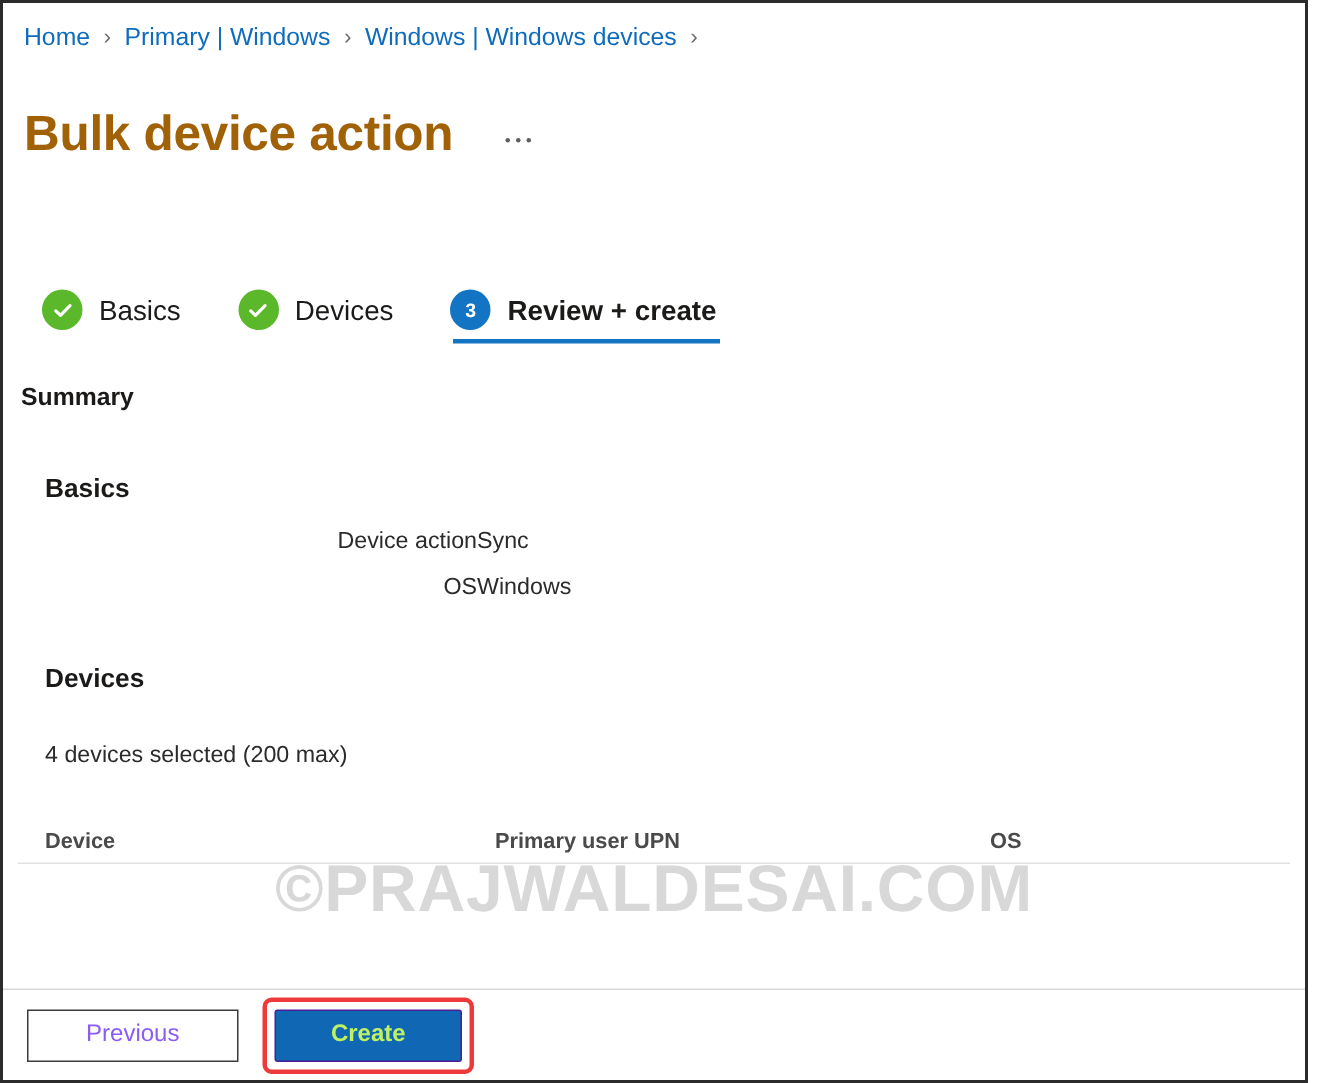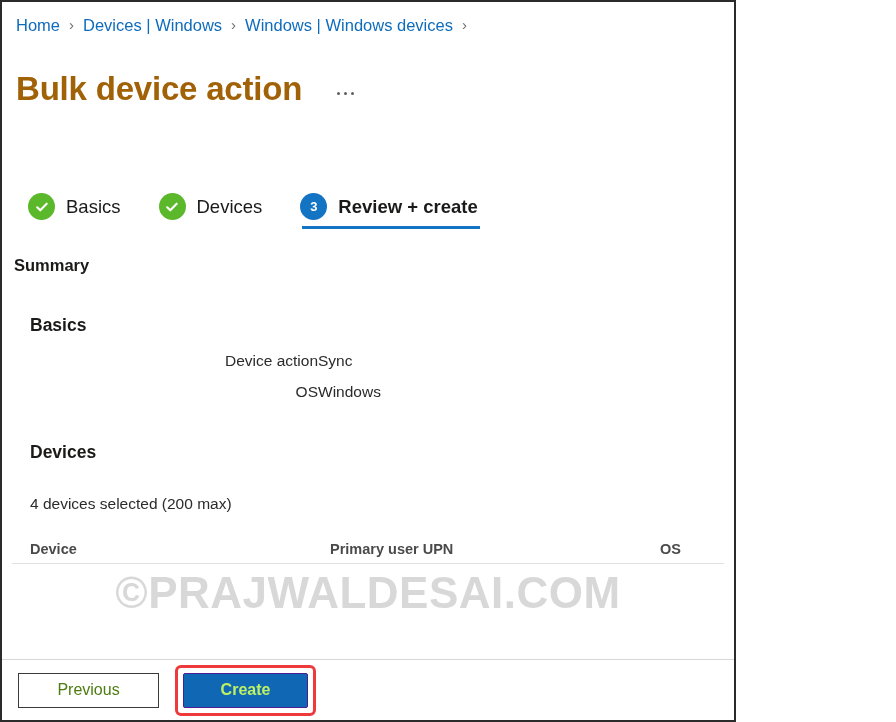--- a/index.html
+++ b/index.html
@@ -6,21 +6,21 @@
     margin: 0;
     padding: 0;
     background: #ffffff;
   }
   body {
     font-family: "Liberation Sans", sans-serif;
     -webkit-font-smoothing: antialiased;
   }
   .screen {
     position: relative;
-    width: 736px;
+    width: 872px;
     height: 722px;
     box-sizing: border-box;
     border: 2px solid #2b2b2b;
     background: #ffffff;
     overflow: hidden;
   }
   .content {
     position: absolute;
     left: 0;
     top: 0;
@@ -157,21 +157,21 @@
   .kv-val { color: #2b2b2b; }
 
   .devices-note {
     margin: 32px 0 0 28px;
     font-size: 15.5px;
     color: #2b2b2b;
   }
 
   
   .device-table {
-    margin-top: 28px;
+    margin-top: 40px;
     padding-left: 10px;
     padding-right: 10px;
   }
   .dt-head {
     display: flex;
     font-size: 14.5px;
     font-weight: 600;
     color: #4a4a4a;
     padding: 0 18px 6px 18px;
     border-bottom: 1px solid #e1e1e1;
@@ -214,21 +214,21 @@
     font-family: "Liberation Sans", sans-serif;
     font-size: 16px;
     cursor: pointer;
     box-sizing: border-box;
   }
   .btn-secondary {
     min-width: 141px;
     height: 35px;
     background: #ffffff;
     border: 1px solid #3b3b3b;
-    color: #4d7c0f;
+    color: #8b5cf6;
     padding: 0 14px;
   }
   .create-wrap {
     position: relative;
     margin-left: 24px;
     display: inline-flex;
   }
   .btn-primary {
     min-width: 125px;
     height: 35px;
@@ -252,21 +252,21 @@
 </style>
 </head>
 <body>
 
 <div class="screen">
   <div class="content">
 
     <nav class="breadcrumb">
       <a class="crumb">Home</a>
       <span class="crumb-sep">›</span>
-      <a class="crumb">Devices | Windows</a>
+      <a class="crumb">Primary | Windows</a>
       <span class="crumb-sep">›</span>
       <a class="crumb">Windows | Windows devices</a>
       <span class="crumb-sep">›</span>
     </nav>
 
     <div class="title-row">
       <h1 class="page-title">Bulk device action</h1>
       <button class="ellipsis-btn">
         <span></span>
         <span></span>

